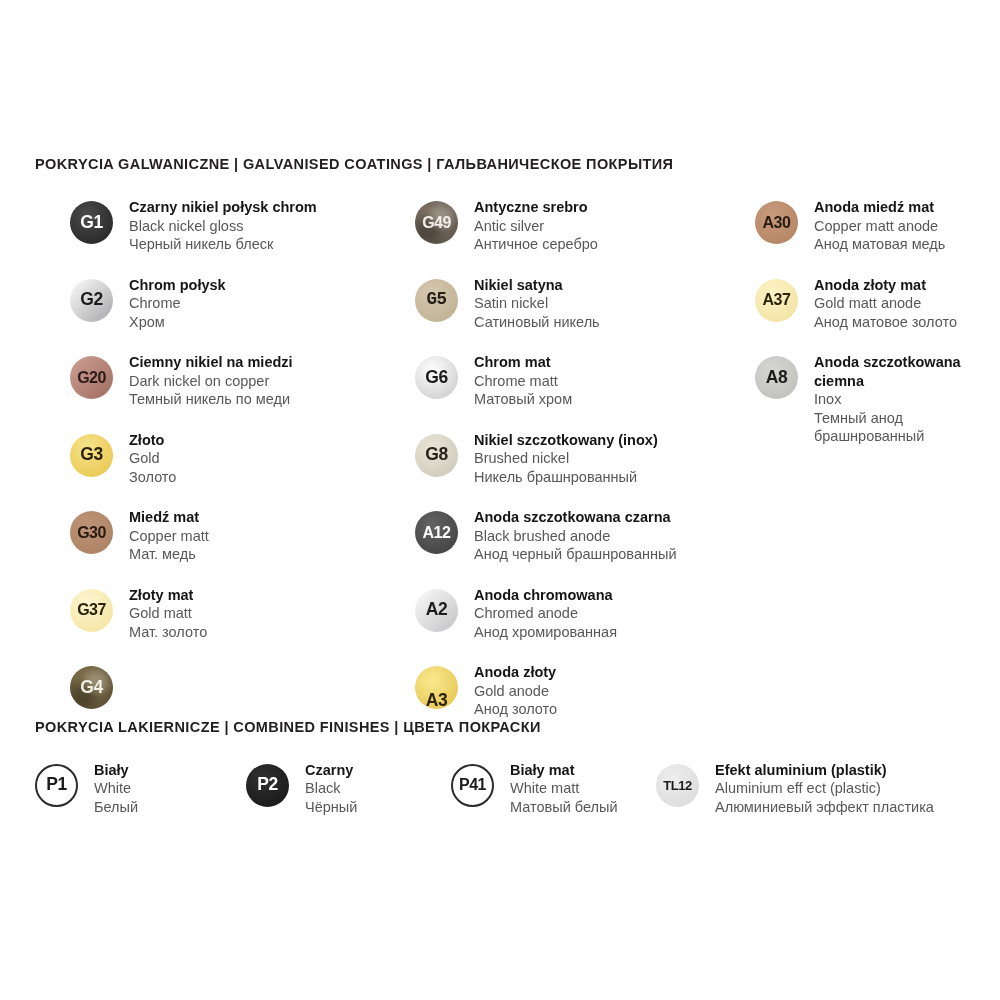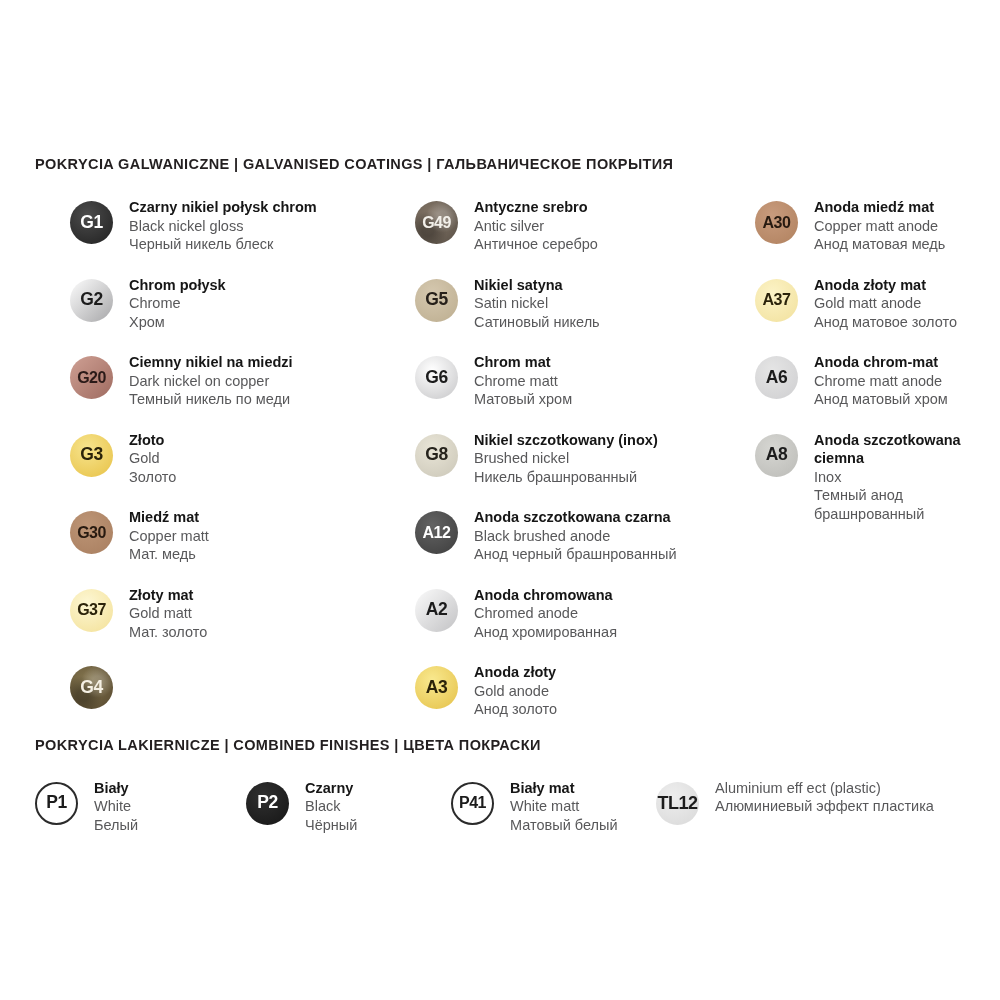--- a/index.html
+++ b/index.html
@@ -20,26 +20,26 @@
   .item{display:flex;align-items:flex-start;}
   .circle{
     width:43px;height:43px;border-radius:50%;flex:0 0 43px;
     display:flex;align-items:center;justify-content:center;
     margin-top:3px;box-sizing:border-box;
   }
   .code{
     font-weight:bold;font-size:16px;letter-spacing:-0.5px;line-height:1;
   }
   .code.len2{font-size:17.5px;}
-  .code.len4{font-size:18px;}
+  .code.len4{font-size:13px;}
   .labels{margin-left:16px;}
   .line{font-size:14.5px;line-height:18.5px;}
   .line.pl{font-weight:bold;color:#161616;}
   .line.en,.line.ru{color:#58585a;}
-  .section-lak{margin-top:18px;}
+  .section-lak{}
 </style>
 </head>
 <body>
 
 <div class="page">
 
   <section class="section-galv">
     <h2 class="section-header">POKRYCIA GALWANICZNE | GALVANISED COATINGS | ГАЛЬВАНИЧЕСКОЕ ПОКРЫТИЯ</h2>
     <div class="grid grid-3cols">
         <div class="col">
@@ -121,21 +121,21 @@
       <span class="code len3">G49</span>
     </div>
     <div class="labels">
       <div class="line pl">Antyczne srebro</div>
       <div class="line en">Antic silver</div>
       <div class="line ru">Античное серебро</div>
     </div>
   </div>
 
   <div class="item">
-    <div class="circle" style="background: radial-gradient(circle at 40% 33%, rgb(213, 200, 175), rgb(188, 173, 143)); color: rgb(38, 32, 26);">
+    <div class="circle" style="background: radial-gradient(circle at 40% 33%, rgb(213, 200, 175), rgb(188, 173, 143)); color: rgb(38, 32, 26); font-family: Liberation Mono, monospace;">
       <span class="code len2">G5</span>
     </div>
     <div class="labels">
       <div class="line pl">Nikiel satyna</div>
       <div class="line en">Satin nickel</div>
       <div class="line ru">Сатиновый никель</div>
     </div>
   </div>
 
   <div class="item">
@@ -176,21 +176,21 @@
       <span class="code len2">A2</span>
     </div>
     <div class="labels">
       <div class="line pl">Anoda chromowana</div>
       <div class="line en">Chromed anode</div>
       <div class="line ru">Анод хромированная</div>
     </div>
   </div>
 
   <div class="item">
-    <div class="circle" style="background: radial-gradient(circle at 40% 33%, rgb(249, 233, 143), rgb(228, 192, 72)); color: rgb(43, 35, 10);">
+    <div class="circle" style="background: radial-gradient(circle at 40% 33%, rgb(249, 233, 143), rgb(228, 192, 72)); color: rgb(43, 35, 10); align-items: flex-end;">
       <span class="code len2">A3</span>
     </div>
     <div class="labels">
       <div class="line pl">Anoda złoty</div>
       <div class="line en">Gold anode</div>
       <div class="line ru">Анод золото</div>
     </div>
   </div>
 </div>
         <div class="col">
@@ -209,30 +209,20 @@
     <div class="circle" style="background: radial-gradient(circle at 40% 33%, rgb(252, 243, 198), rgb(241, 224, 156)); color: rgb(43, 35, 10); align-items: center;">
       <span class="code len3">A37</span>
     </div>
     <div class="labels">
       <div class="line pl">Anoda złoty mat</div>
       <div class="line en">Gold matt anode</div>
       <div class="line ru">Анод матовое золото</div>
     </div>
   </div>
 
-  <div class="item">
-    <div class="circle" style="background: radial-gradient(circle at 40% 33%, rgb(229, 229, 229), rgb(206, 206, 208)); color: rgb(28, 28, 28);">
-      <span class="code len2">A6</span>
-    </div>
-    <div class="labels">
-      <div class="line pl">Anoda chrom-mat</div>
-      <div class="line en">Chrome matt anode</div>
-      <div class="line ru">Анод матовый хром</div>
-    </div>
-  </div>
 
   <div class="item">
     <div class="circle" style="background: radial-gradient(circle at 40% 33%, rgb(214, 214, 210), rgb(187, 187, 183)); color: rgb(28, 28, 28);">
       <span class="code len2">A8</span>
     </div>
     <div class="labels">
       <div class="line pl">Anoda szczotkowana ciemna</div>
       <div class="line en">Inox</div>
       <div class="line ru">Темный анод брашнрованный</div>
     </div>
@@ -280,20 +270,21 @@
       <div class="line ru">Матовый белый</div>
     </div>
   </div>
 </div>
         <div class="col">
   <div class="item">
     <div class="circle" style="background: radial-gradient(circle at 40% 33%, rgb(238, 238, 238), rgb(216, 216, 216)); color: rgb(28, 28, 28);">
       <span class="code len4">TL12</span>
     </div>
     <div class="labels">
+      <div class="line pl">Efekt aluminium (plastik)</div>
       <div class="line en">Aluminium eff ect (plastic)</div>
       <div class="line ru">Алюминиевый эффект пластика</div>
     </div>
   </div>
 </div>
       </div>
   </section>
 
 </div>
 

